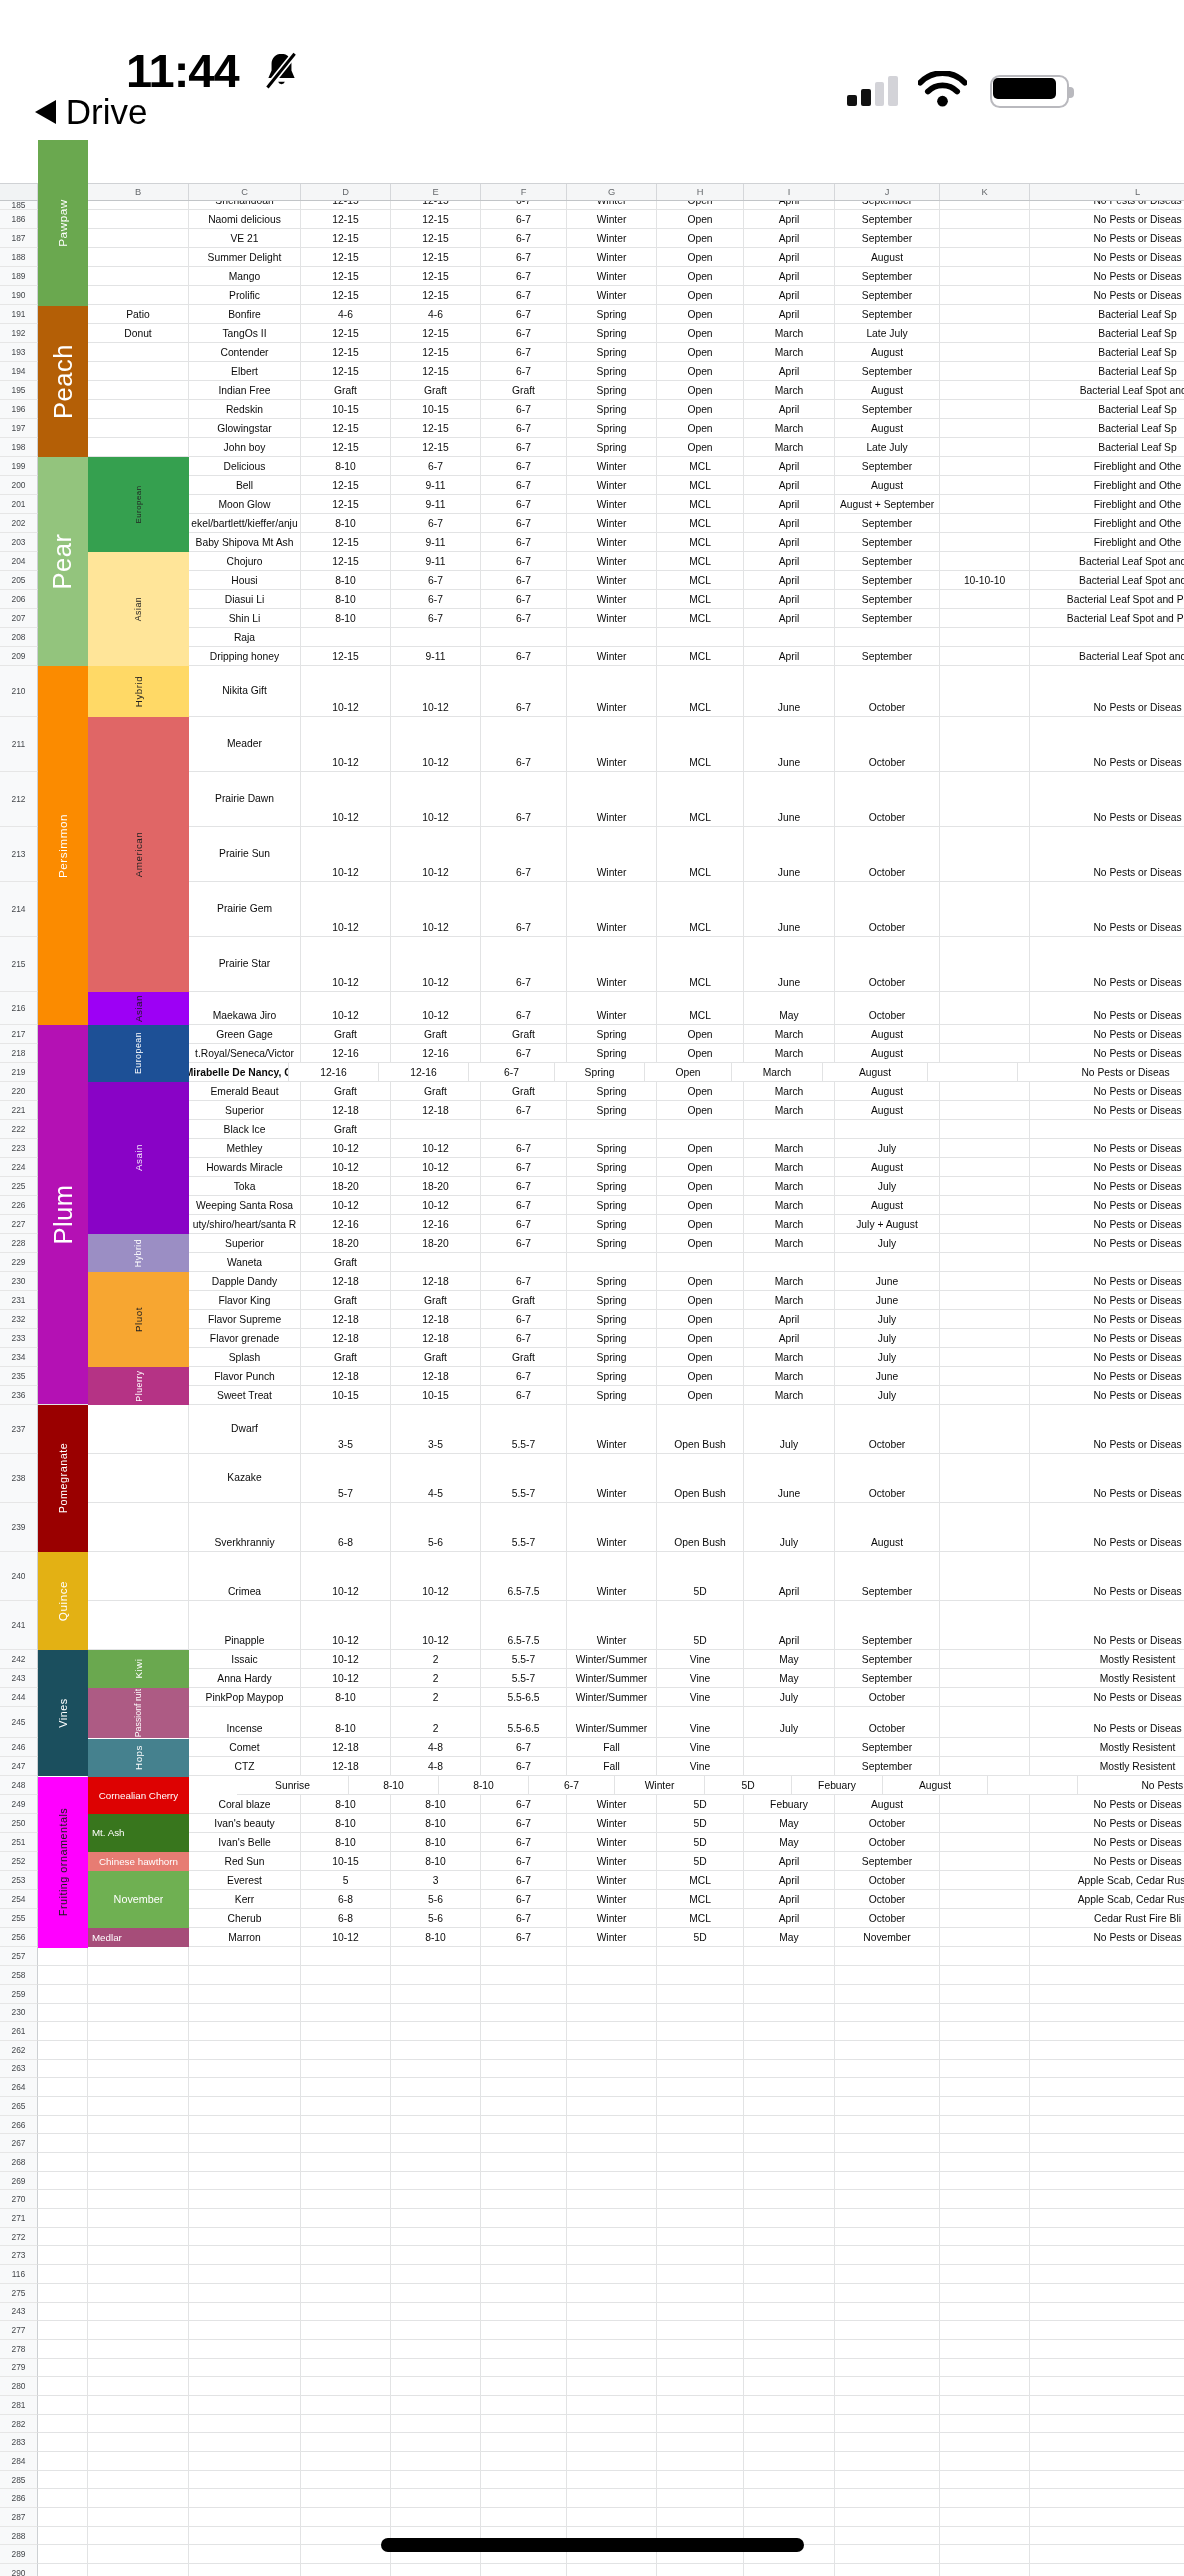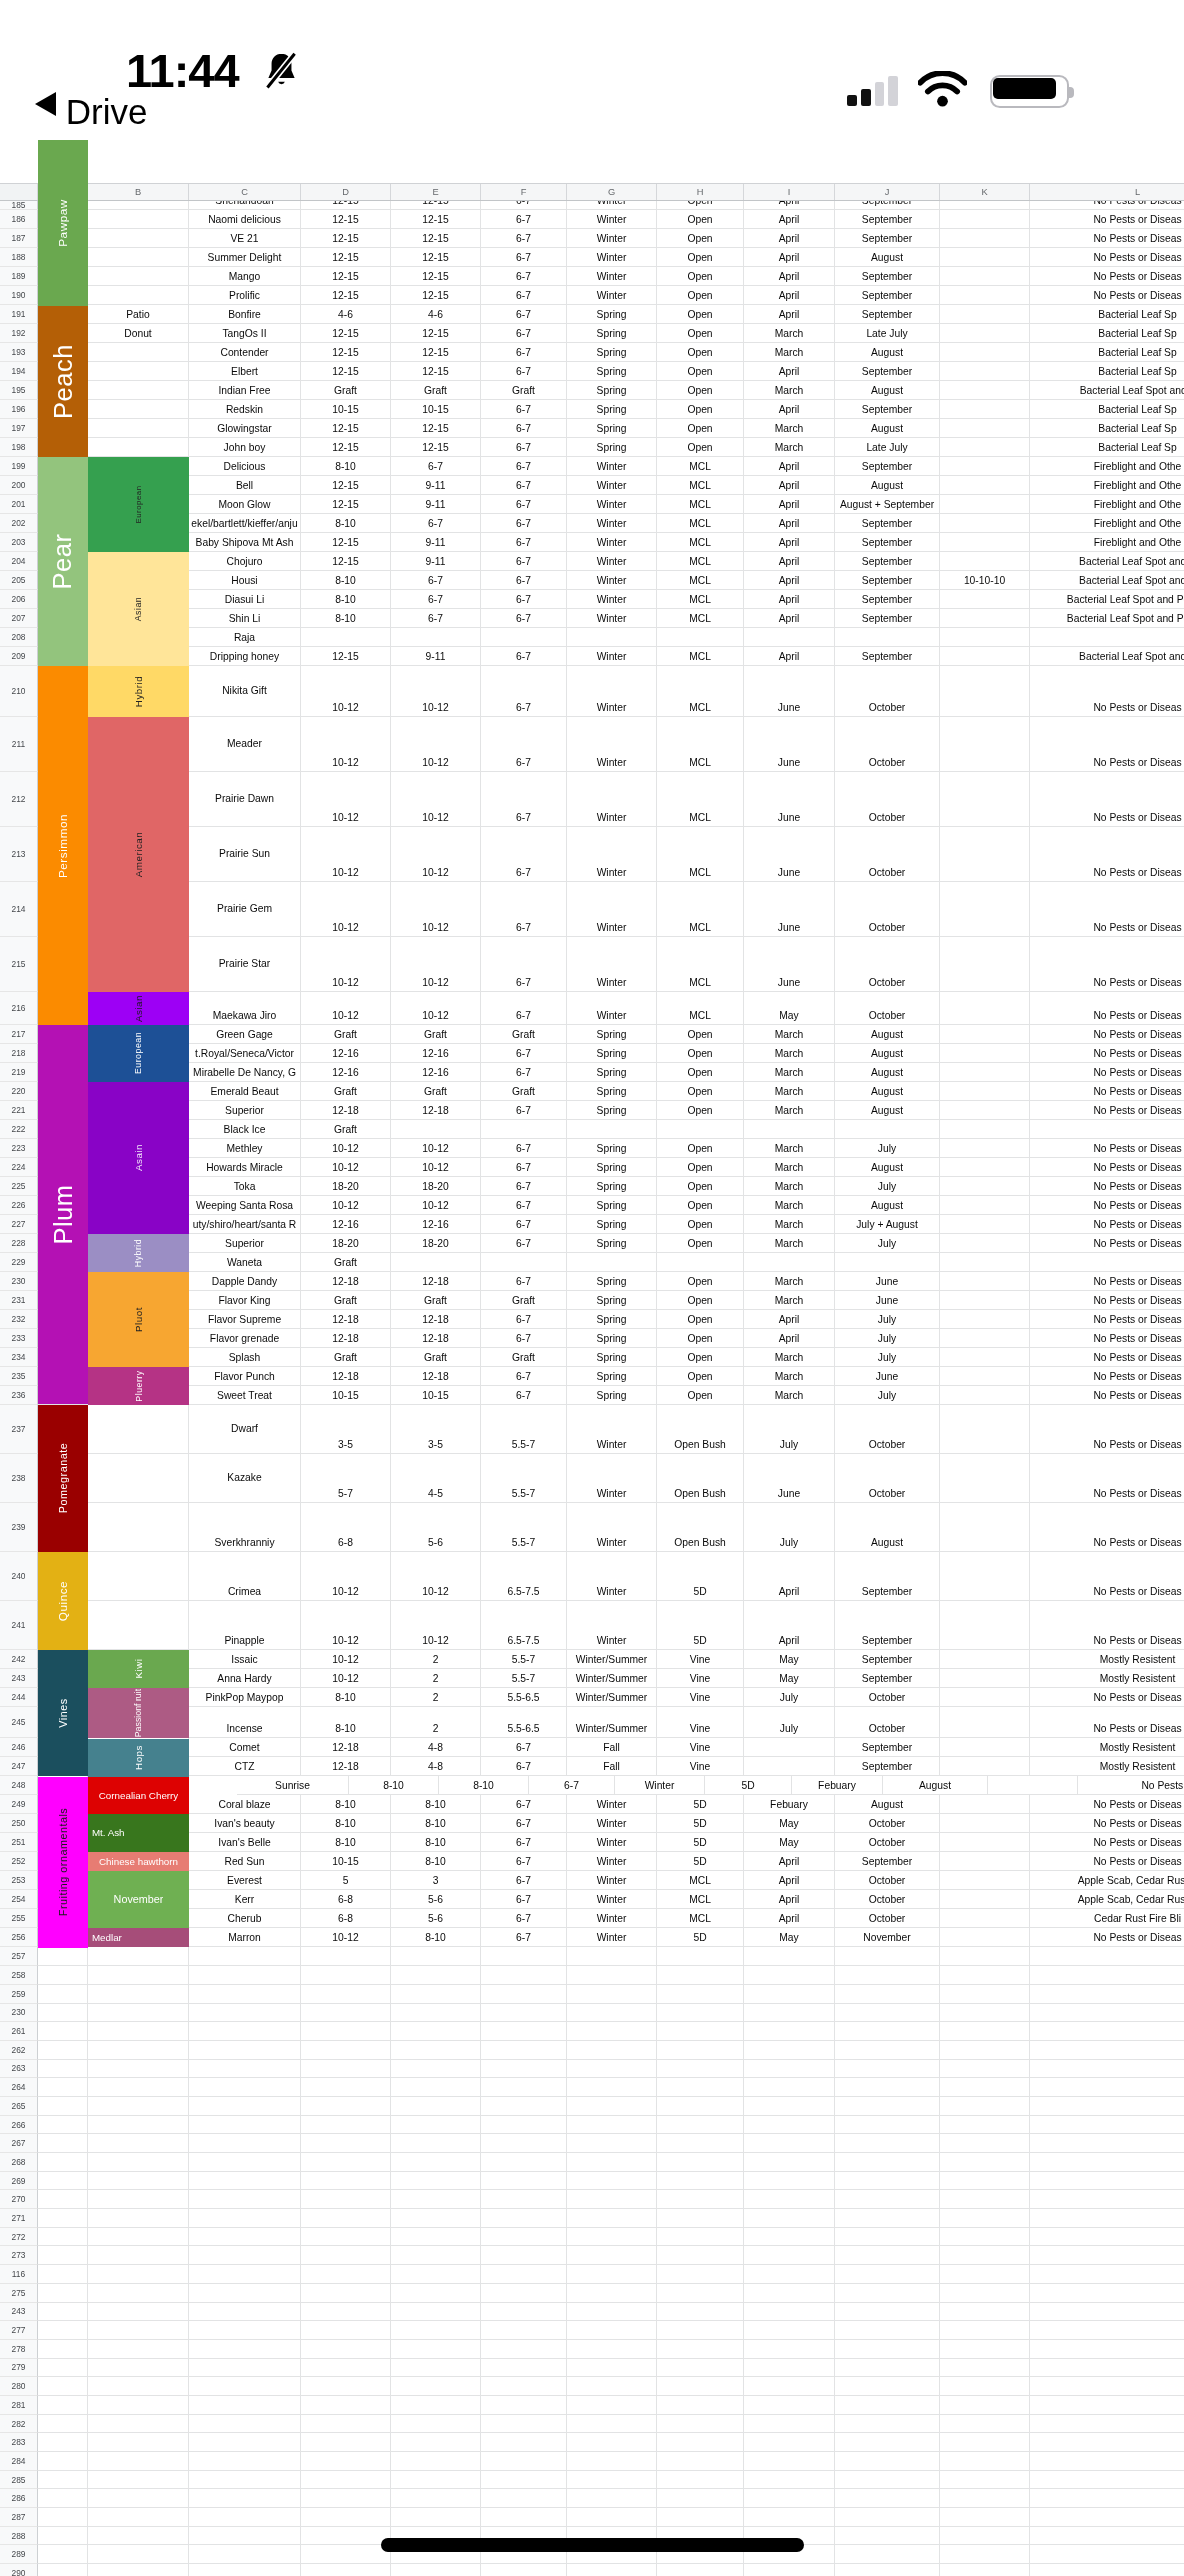--- a/index.html
+++ b/index.html
@@ -8,21 +8,21 @@
     position: relative;
     overflow: hidden;
     background: #ffffff;
     font-family: "Liberation Sans", sans-serif;
     color: #000;
   }
   
   .statusbar { position:absolute; left:0; top:0; width:1185px; height:183px; background:#fff; }
   .time { position:absolute; left:126px; top:43px; font-size:47px; font-weight:700; letter-spacing:-1px; color:#000; }
   .bell { position:absolute; left:259px; top:49px; }
-  .back { position:absolute; left:35px; top:92px; display:flex; gap:9.8px; color:#000; cursor:pointer; }
+  .back { position:absolute; left:35px; top:92px; display:flex; align-items:center; gap:9.8px; color:#000; cursor:pointer; }
   .back .tri { width:0; height:0; border-top:12.8px solid transparent; border-bottom:12.8px solid transparent; border-right:21.6px solid #000; }
   .back .backlbl { font-size:35px; font-weight:500; }
   .sigbars { position:absolute; left:847px; top:73px; width:55px; height:35px; }
   .sigbars div { position:absolute; bottom:2px; width:9.8px; border-radius:2px; }
   .wifi { position:absolute; left:918px; top:71px; }
   .battery { position:absolute; left:990px; top:75px; width:92px; height:33px; }
   .batt-body { position:absolute; left:0; top:0; width:79px; height:33px; border:2.9px solid #b9b9be; border-radius:9.8px; }
   .batt-fill { position:absolute; left:2.9px; top:2.9px; width:63px; height:21.6px; background:#000; border-radius:4.9px; }
   .batt-nub { position:absolute; right:7.9px; top:11.8px; width:5.9px; height:10.8px; background:#b9b9be; border-radius:0 3.9px 3.9px 0; }
 
@@ -607,21 +607,21 @@
         <div class="cell" style="width: 87px;">Open</div>
         <div class="cell" style="width: 91px;">March</div>
         <div class="cell" style="width: 105px;">August</div>
         <div class="cell" style="width: 90px;"></div>
         <div class="cell" style="width: 216px;">No Pests or Diseas</div>
       </div>
       <div class="row" style="height: 19px;">
         <div class="rn">219</div>
         <div class="cell" style="width: 50px;"></div>
         <div class="cell" style="width: 101px;"></div>
-        <div class="cell" style="width: 112px;">Mirabelle De Nancy, G</div>
+        <div class="cell" style="width: 100px; font-weight: bold;">Mirabelle De Nancy, G</div>
         <div class="cell" style="width: 90px;">12-16</div>
         <div class="cell" style="width: 90px;">12-16</div>
         <div class="cell" style="width: 86px;">6-7</div>
         <div class="cell" style="width: 90px;">Spring</div>
         <div class="cell" style="width: 87px;">Open</div>
         <div class="cell" style="width: 91px;">March</div>
         <div class="cell" style="width: 105px;">August</div>
         <div class="cell" style="width: 90px;"></div>
         <div class="cell" style="width: 216px;">No Pests or Diseas</div>
       </div>

